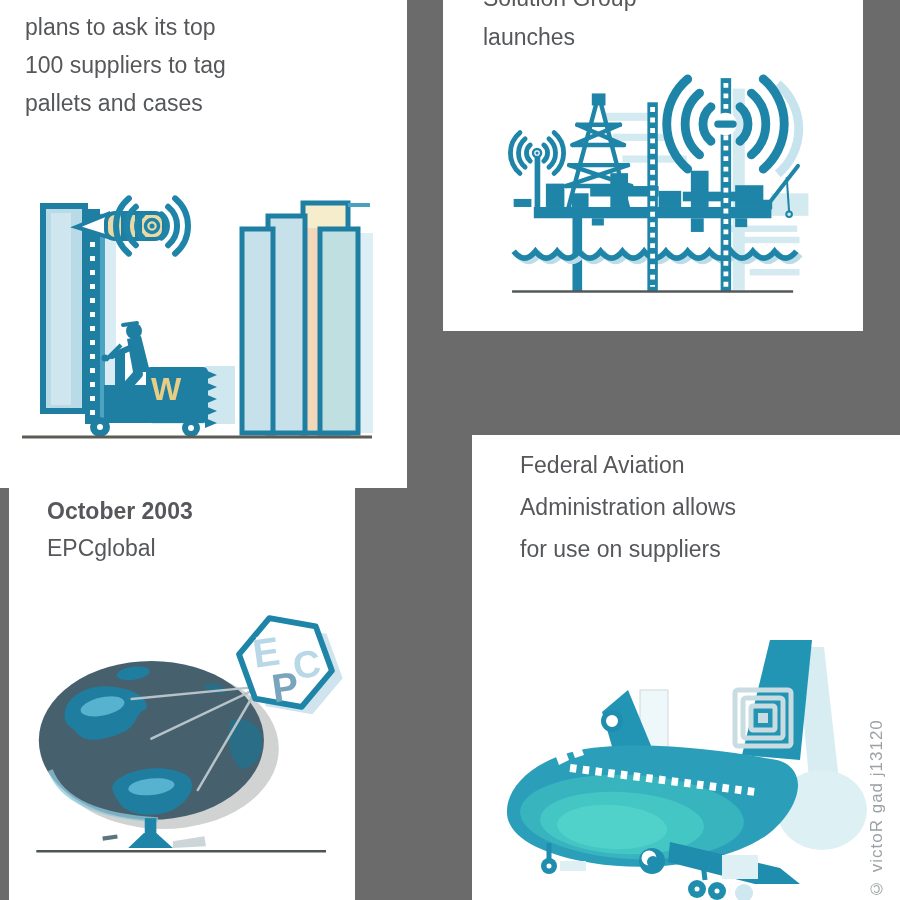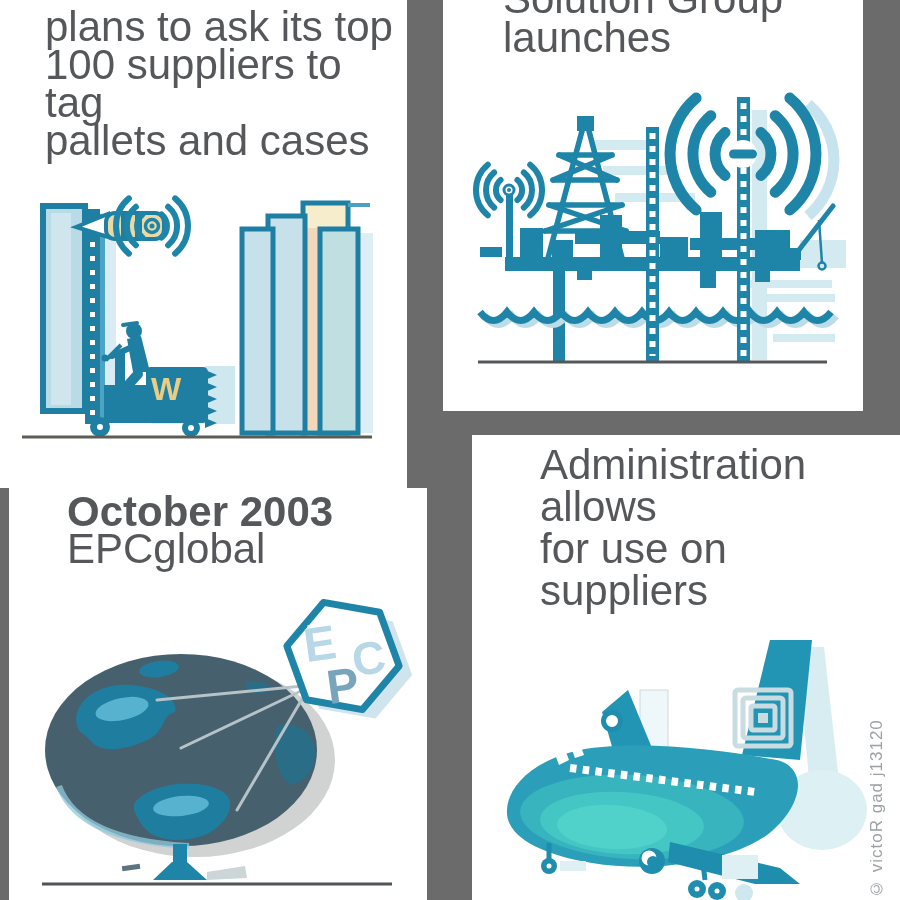--- a/index.html
+++ b/index.html
@@ -1,23 +1,23 @@
 <!DOCTYPE html>
 <html><head>
 <meta charset="utf-8">
 <style>
   html,body{margin:0;padding:0;background:#6b6b6b;}
   .stage{position:relative;width:900px;height:900px;background:#6b6b6b;overflow:hidden;
          font-family:"Liberation Sans","DejaVu Sans",sans-serif;}
   .panel{position:absolute;background:#ffffff;overflow:hidden;}
   .panel-tl{left:0;top:0;width:407px;height:488px;}
-  .panel-tr{left:443px;top:0;width:420px;height:411px;}
-  .panel-bl{left:9px;top:488px;width:418px;height:412px;}
+  .panel-tr{left:443px;top:0;width:420px;height:331px;}
+  .panel-bl{left:9px;top:488px;width:346px;height:412px;}
   .panel-br{left:472px;top:435px;width:428px;height:465px;}
-  .caption{position:absolute;color:#55575a;font-size:42px;z-index:3;margin-left:20px;}
+  .caption{position:absolute;color:#55575a;font-size:23px;z-index:3;}
   .panel-tl .caption{left:25px;top:8px;line-height:38px;}
   .panel-tr .caption{left:40px;top:-21px;line-height:39px;}
   .panel-bl .caption{left:38px;top:5px;line-height:37px;}
   .panel-br .caption{left:48px;top:9px;line-height:42px;}
   .bold{font-weight:bold;}
   .illus{position:absolute;left:0;top:0;width:100%;height:100%;z-index:1;}
   .watermark{position:absolute;right:13px;top:740px;height:158px;z-index:5;
              color:#9ba1a4;font-size:17px;letter-spacing:1px;white-space:nowrap;
              writing-mode:vertical-rl;transform:rotate(180deg);}
 </style>
@@ -248,20 +248,21 @@
         <text x="362" y="186" text-anchor="middle" font-size="46" font-weight="bold" fill="#b8d8e8" transform="rotate(-8 362 186)">C</text>
         <text x="339" y="211" text-anchor="middle" font-size="48" font-weight="bold" fill="#ffffff" transform="rotate(-8 336 214)">P</text>
         <text x="336" y="214" text-anchor="middle" font-size="48" font-weight="bold" fill="#78a4bc" transform="rotate(-8 336 214)">P</text>
       </g>
       <line x1="33" y1="396" x2="383" y2="396" stroke="#4f5456" stroke-width="3"></line>
     </svg>
   </section>
 
   <section class="panel panel-br">
     <div class="caption">
+      <div>Federal Aviation</div>
       <div>Administration allows</div>
       <div>for use on suppliers</div>
     </div>
     <svg class="illus" viewBox="0 0 428 465">
 
       <polygon points="325,212 352,212 368,355 338,355" fill="#d8edf2"></polygon>
       <ellipse cx="350" cy="375" rx="45" ry="40" fill="#ddf0f4"></ellipse>
       <rect x="168" y="255" width="28" height="72" fill="#eef7f9" stroke="#d0d8da" stroke-width="1"></rect>
 
       <g>

